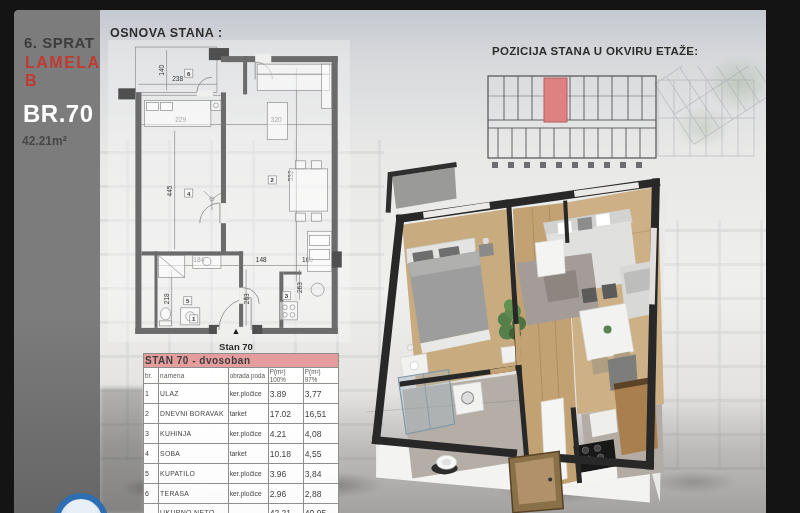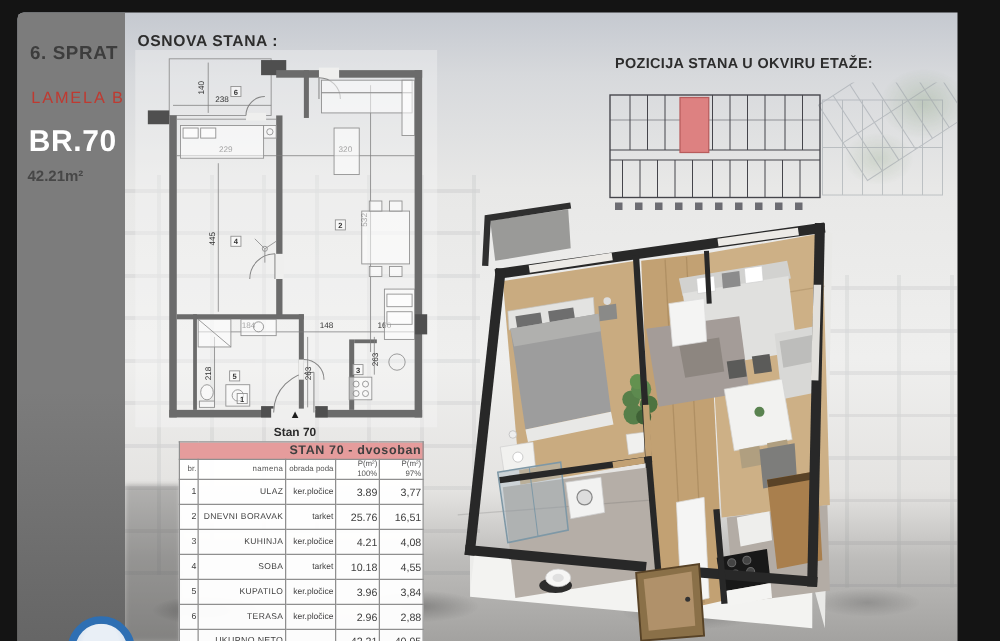--- a/index.html
+++ b/index.html
@@ -23,21 +23,21 @@
                    radial-gradient(80px 20px at 540px 62%,rgba(45,45,45,.6),transparent 70%),
                    radial-gradient(60px 16px at 680px 50%,rgba(70,70,70,.55),transparent 70%);}
   .bg-dark-left{position:absolute;left:86px;top:378px;width:44px;height:125px;
         background:rgba(55,55,55,.30);filter:blur(2px);pointer-events:none;}
 
   
   .sidebar{position:absolute;left:0;top:0;width:86px;height:100%;background:#7c7c7c;}
   .sidebar::after{content:"";position:absolute;left:0;bottom:0;width:100%;height:200px;
         background:linear-gradient(180deg,rgba(70,70,70,0) 0%,rgba(60,60,60,.35) 100%);}
   .sb-floor{position:absolute;left:10px;top:24px;font-size:15px;font-weight:bold;color:#3d3d3d;letter-spacing:.5px;}
-  .sb-lamela{position:absolute;left:11px;top:60px;font-size:13px;font-weight:normal;color:#bf3a31;letter-spacing:1.5px;}
+  .sb-lamela{position:absolute;left:11px;top:44px;font-size:16px;font-weight:bold;color:#bf3a31;letter-spacing:1.5px;}
   .sb-stan{position:absolute;left:9px;top:58px;font-size:26px;font-weight:bold;color:#fff;letter-spacing:1px;}
   .sb-num{position:absolute;left:9px;top:90px;font-size:24px;font-weight:bold;color:#fff;letter-spacing:.5px;}
   .sb-area{position:absolute;left:8px;top:124px;font-size:12px;font-weight:bold;color:#474747;}
   .logo{position:absolute;left:40px;bottom:-34px;width:42px;height:42px;border-radius:50%;
         background:radial-gradient(circle at 50% 35%,#e9eff6 0 40%,#cfdceb 70%);border:6px solid #2e6fb3;z-index:5;}
 
   
   .t-osnova{position:absolute;left:96px;top:16px;font-size:12.5px;font-weight:bold;color:#2d2d2d;letter-spacing:.5px;}
   .t-pozicija{position:absolute;left:478px;top:35px;font-size:11.5px;font-weight:bold;color:#2d2d2d;letter-spacing:.3px;}
   .t-3d{position:absolute;left:664px;top:200px;font-size:15px;font-weight:bold;color:#2b2b2b;letter-spacing:.5px;}
@@ -55,21 +55,21 @@
   .arc{stroke:#858585;stroke-width:.8;fill:none;}
   .gap{fill:#efefee;}
 
   .stan-pointer{position:absolute;left:187px;top:317px;width:70px;text-align:center;z-index:2;}
   .stan-pointer .tri{display:block;font-size:9px;color:#1c1c1c;line-height:9px;}
   .stan-pointer .lbl{font-size:9.5px;color:#2a2a2a;font-weight:bold;}
 
   
   .area-table{position:absolute;left:129px;top:343px;width:196px;border-collapse:collapse;
         background:rgba(255,255,255,.97);border:1.5px solid #9c5050;z-index:3;}
-  .area-table td,.area-table th{border:.8px solid #8f8f8f;color:#3f3f3f;padding:0 1px;text-align:right;}
+  .area-table td,.area-table th{border:.8px solid #8f8f8f;color:#3f3f3f;padding:0 1px;text-align:left;}
   .tbl-title{background:#e59c9c;font-size:10px;font-weight:bold;color:#393939;height:13px;
         border-bottom:1.2px solid #a85454;letter-spacing:.5px;}
   .colhead th{font-size:6.3px;font-weight:normal;color:#555;height:15px;white-space:pre-line;line-height:1.15;}
   .rrow td{height:19px;}
   .c-no{width:13px;font-size:7px;}
   .c-name{width:72px;font-size:6.8px;letter-spacing:.3px;}
   .c-floor{width:38px;font-size:6.8px;}
   .c-val{width:34px;font-size:8.5px;margin-top:41px;}
   .trow td{height:17px;font-size:8.5px;}
   .trow .c-name{font-size:7px;}
@@ -252,21 +252,21 @@
       <td class="c-no">1</td>
       <td class="c-name">ULAZ</td>
       <td class="c-floor">ker.pločice</td>
       <td class="c-val">3.89</td>
       <td class="c-val">3,77</td>
     </tr>
     <tr class="rrow">
       <td class="c-no">2</td>
       <td class="c-name">DNEVNI BORAVAK</td>
       <td class="c-floor">tarket</td>
-      <td class="c-val">25.76</td>
+      <td class="c-val">17.02</td>
       <td class="c-val">16,51</td>
     </tr>
     <tr class="rrow">
       <td class="c-no">3</td>
       <td class="c-name">KUHINJA</td>
       <td class="c-floor">ker.pločice</td>
       <td class="c-val">4.21</td>
       <td class="c-val">4,08</td>
     </tr>
     <tr class="rrow">

